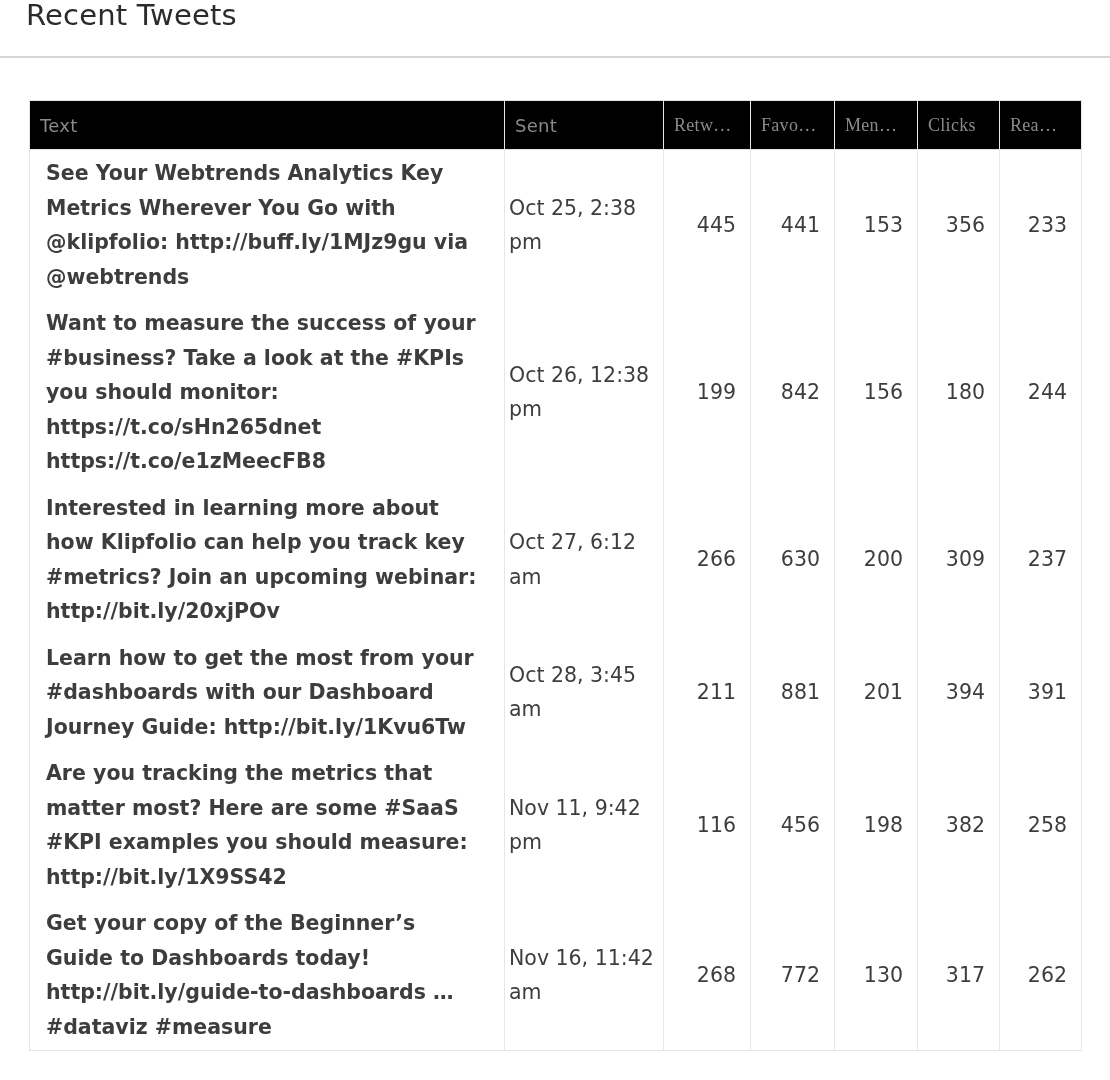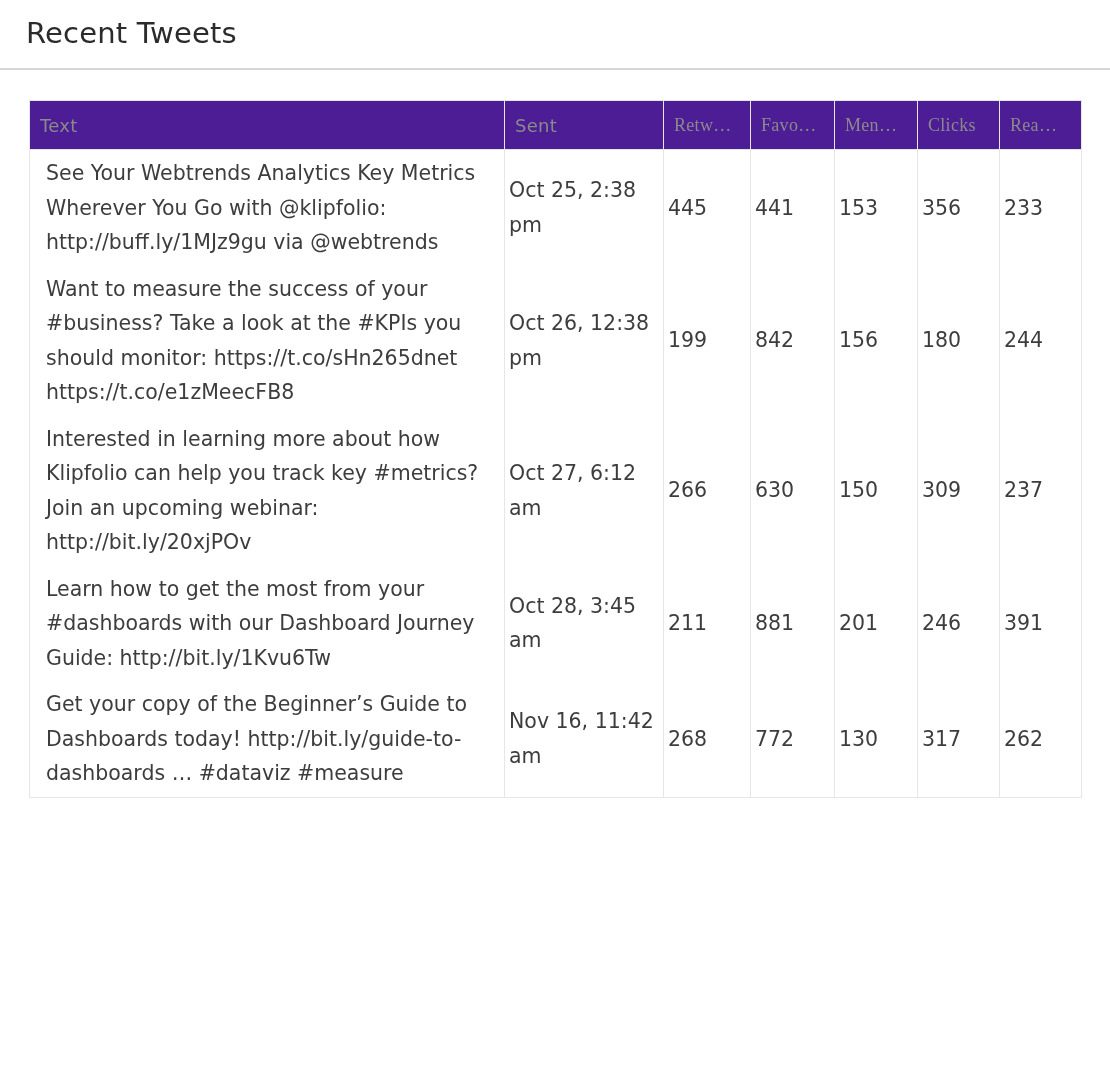--- a/index.html
+++ b/index.html
@@ -5,25 +5,25 @@
     * { box-sizing: border-box; margin: 0; padding: 0; }
     html, body {
       width: 1110px;
       height: 1080px;
       background: #ffffff;
       font-family: "DejaVu Sans", sans-serif;
       color: #3b3b3b;
       overflow: hidden;
     }
     .header {
-      height: 70px;
+      height: 58px;
       border-bottom: 2px solid #d6d6d6;
       padding: 0 26px;
       display: flex;
-      align-items: center;
+      align-items: flex-start;
     }
     .title {
       font-size: 29px;
       font-weight: normal;
       color: #2b2b2b;
       margin-top: -2px;
       letter-spacing: 0.2px;
     }
     .table-wrap {
       position: absolute;
@@ -31,21 +31,21 @@
       top: 100px;
       width: 1052px;
     }
     table {
       width: 1052px;
       border-collapse: collapse;
       table-layout: fixed;
       border: 1px solid #e6e6e6;
     }
     th {
-      background: #4c1d95;
+      background: #000000;
       height: 49px;
       font-weight: normal;
       font-size: 18px;
       color: #8a8a8a;
       text-align: left;
       padding: 0 10px;
       border: 1px solid #e6e6e6;
       white-space: nowrap;
       overflow: hidden;
       text-overflow: ellipsis;
@@ -55,26 +55,27 @@
     td {
       border-left: 1px solid #e6e6e6;
       border-right: 1px solid #e6e6e6;
       font-size: 20.5px;
       color: #3d3d3d;
       vertical-align: middle;
       line-height: 34.5px;
     }
     td.text-cell {
       padding: 6px 16px 6px 16px;
+      font-weight: bold;
     }
     td.sent-cell {
       padding: 0 4px;
     }
     td.num-cell {
-      text-align: left;
+      text-align: right;
       padding: 0 14px 0 4px;
     }
     tr.row td { border-bottom: none; }
     tr.row:last-child td { border-bottom: 1px solid #e6e6e6; }
     col.c-text { width: 475px; }
     col.c-sent { width: 159px; }
     col.c-ret { width: 87px; }
     col.c-fav { width: 84px; }
     col.c-men { width: 83px; }
     col.c-clk { width: 82px; }
@@ -126,32 +127,41 @@
         <td class="num-cell">842</td>
         <td class="num-cell">156</td>
         <td class="num-cell">180</td>
         <td class="num-cell">244</td>
       </tr>
       <tr class="row">
         <td class="text-cell">Interested in learning more about how Klipfolio can help you track key #metrics? Join an upcoming webinar: http://bit.ly/20xjPOv</td>
         <td class="sent-cell">Oct 27, 6:12 am</td>
         <td class="num-cell">266</td>
         <td class="num-cell">630</td>
-        <td class="num-cell">150</td>
+        <td class="num-cell">200</td>
         <td class="num-cell">309</td>
         <td class="num-cell">237</td>
       </tr>
       <tr class="row">
         <td class="text-cell">Learn how to get the most from your #dashboards with our Dashboard Journey Guide: http://bit.ly/1Kvu6Tw</td>
         <td class="sent-cell">Oct 28, 3:45 am</td>
         <td class="num-cell">211</td>
         <td class="num-cell">881</td>
         <td class="num-cell">201</td>
-        <td class="num-cell">246</td>
+        <td class="num-cell">394</td>
         <td class="num-cell">391</td>
+      </tr>
+      <tr class="row">
+        <td class="text-cell">Are you tracking the metrics that matter most? Here are some #SaaS #KPI examples you should measure: http://bit.ly/1X9SS42</td>
+        <td class="sent-cell">Nov 11, 9:42 pm</td>
+        <td class="num-cell">116</td>
+        <td class="num-cell">456</td>
+        <td class="num-cell">198</td>
+        <td class="num-cell">382</td>
+        <td class="num-cell">258</td>
       </tr>
       <tr class="row">
         <td class="text-cell">Get your copy of the Beginner’s Guide to Dashboards today! http://bit.ly/guide-to-dashboards … #dataviz #measure</td>
         <td class="sent-cell">Nov 16, 11:42 am</td>
         <td class="num-cell">268</td>
         <td class="num-cell">772</td>
         <td class="num-cell">130</td>
         <td class="num-cell">317</td>
         <td class="num-cell">262</td>
       </tr>

